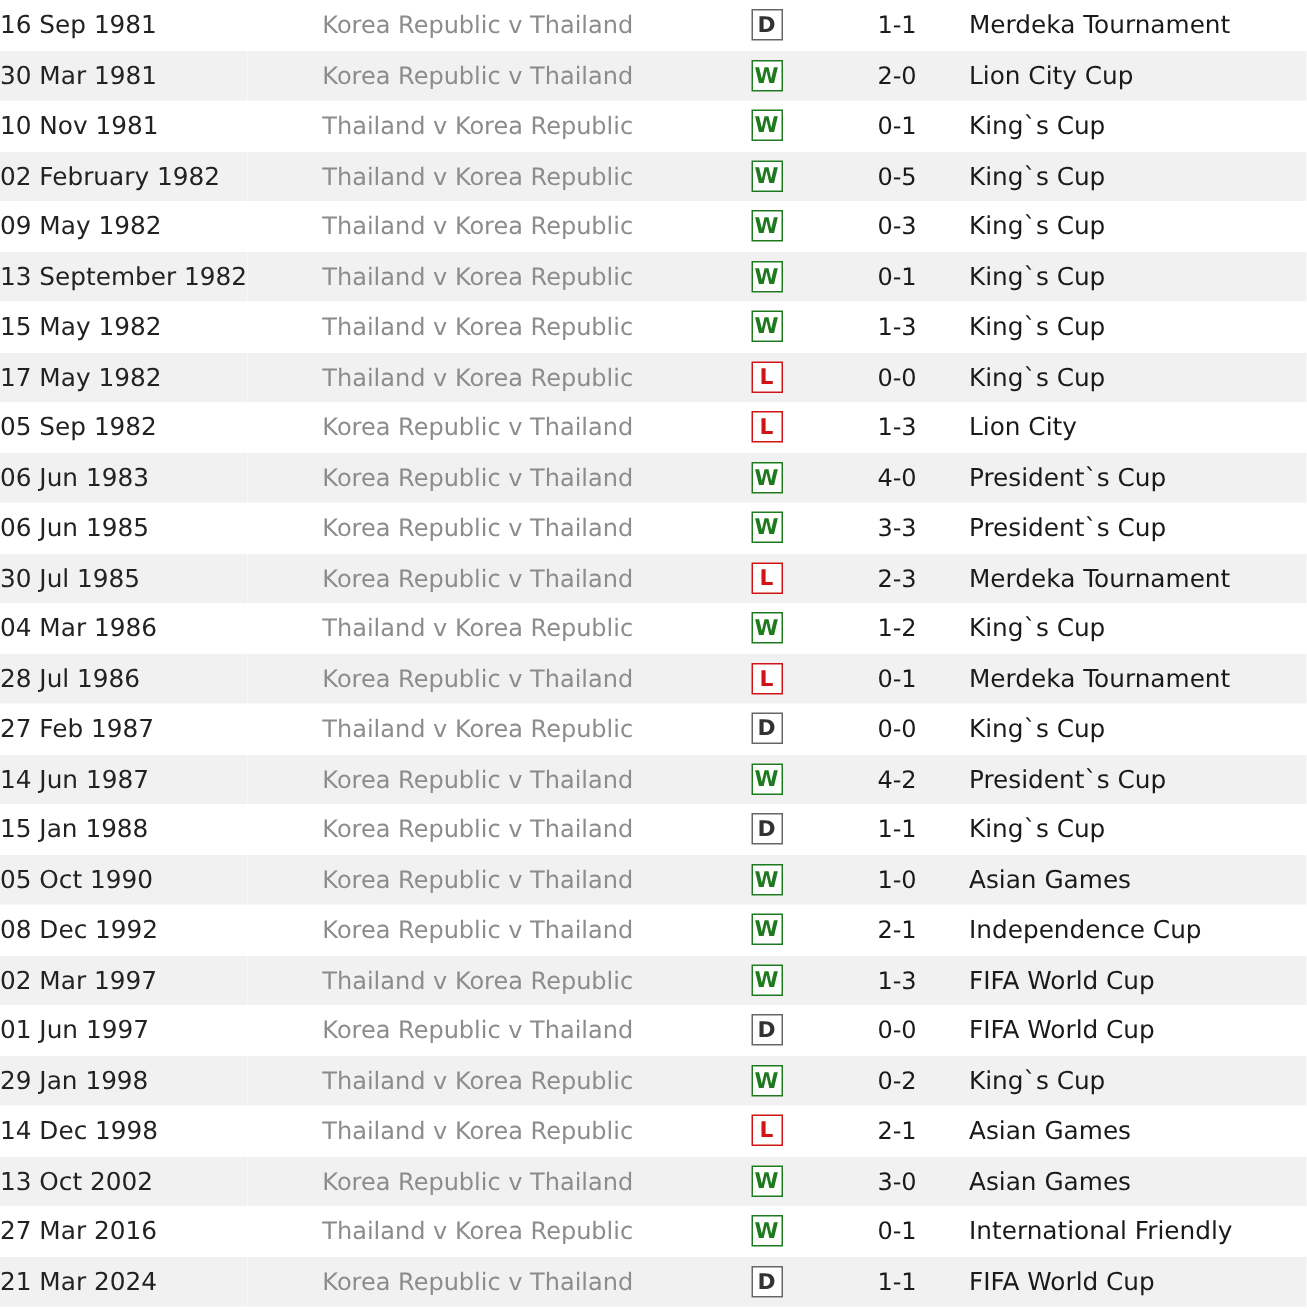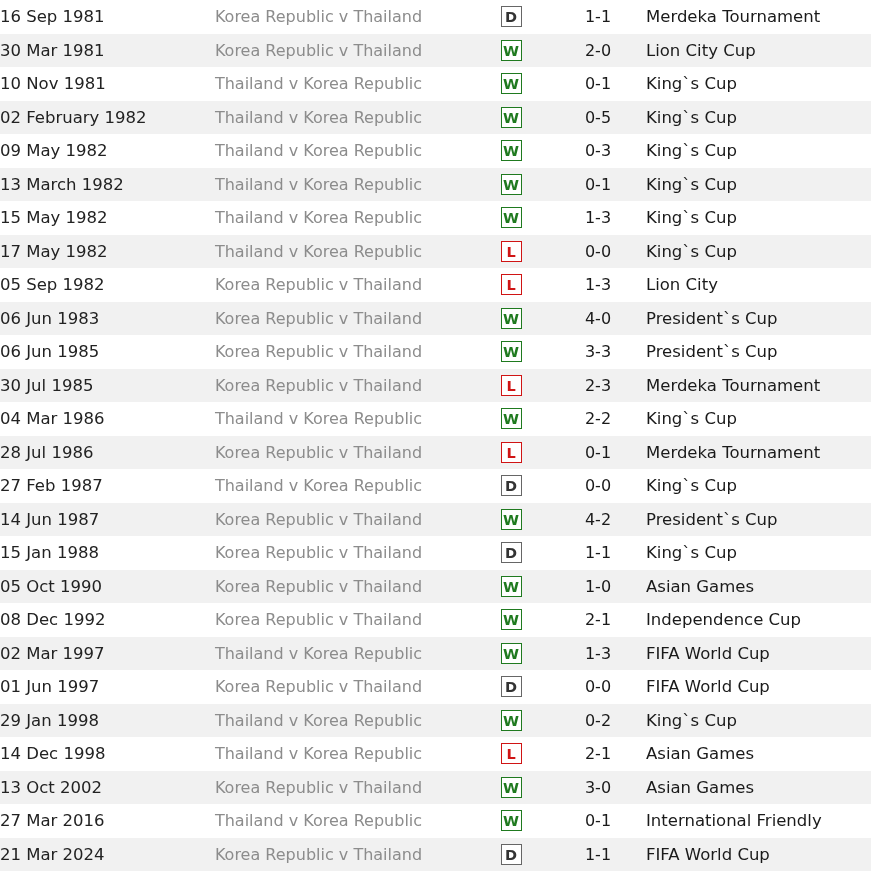--- a/index.html
+++ b/index.html
@@ -125,21 +125,21 @@
         <td class="col-comp">King`s Cup</td>
       </tr>
       <tr class="row-odd">
         <td class="col-date">09 May 1982</td>
         <td class="col-match">Thailand v Korea Republic</td>
         <td class="col-result"><span class="badge w">W</span></td>
         <td class="col-score">0-3</td>
         <td class="col-comp">King`s Cup</td>
       </tr>
       <tr class="row-even">
-        <td class="col-date">13 March 1982</td>
+        <td class="col-date">13 September 1982</td>
         <td class="col-match">Thailand v Korea Republic</td>
         <td class="col-result"><span class="badge w">W</span></td>
         <td class="col-score">0-1</td>
         <td class="col-comp">King`s Cup</td>
       </tr>
       <tr class="row-odd">
         <td class="col-date">15 May 1982</td>
         <td class="col-match">Thailand v Korea Republic</td>
         <td class="col-result"><span class="badge w">W</span></td>
         <td class="col-score">1-3</td>
@@ -177,21 +177,21 @@
         <td class="col-date">30 Jul 1985</td>
         <td class="col-match">Korea Republic v Thailand</td>
         <td class="col-result"><span class="badge l">L</span></td>
         <td class="col-score">2-3</td>
         <td class="col-comp">Merdeka Tournament</td>
       </tr>
       <tr class="row-odd">
         <td class="col-date">04 Mar 1986</td>
         <td class="col-match">Thailand v Korea Republic</td>
         <td class="col-result"><span class="badge w">W</span></td>
-        <td class="col-score">2-2</td>
+        <td class="col-score">1-2</td>
         <td class="col-comp">King`s Cup</td>
       </tr>
       <tr class="row-even">
         <td class="col-date">28 Jul 1986</td>
         <td class="col-match">Korea Republic v Thailand</td>
         <td class="col-result"><span class="badge l">L</span></td>
         <td class="col-score">0-1</td>
         <td class="col-comp">Merdeka Tournament</td>
       </tr>
       <tr class="row-odd">

